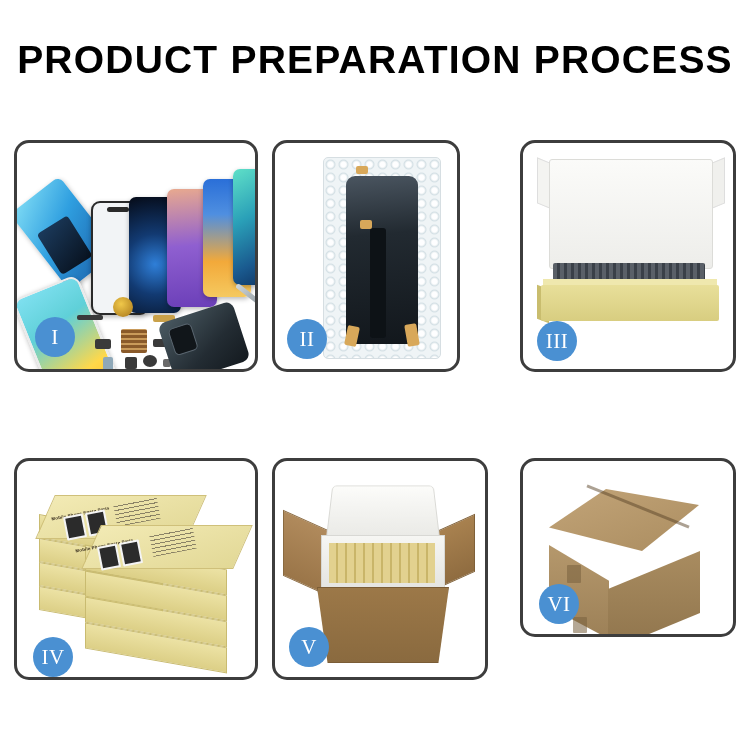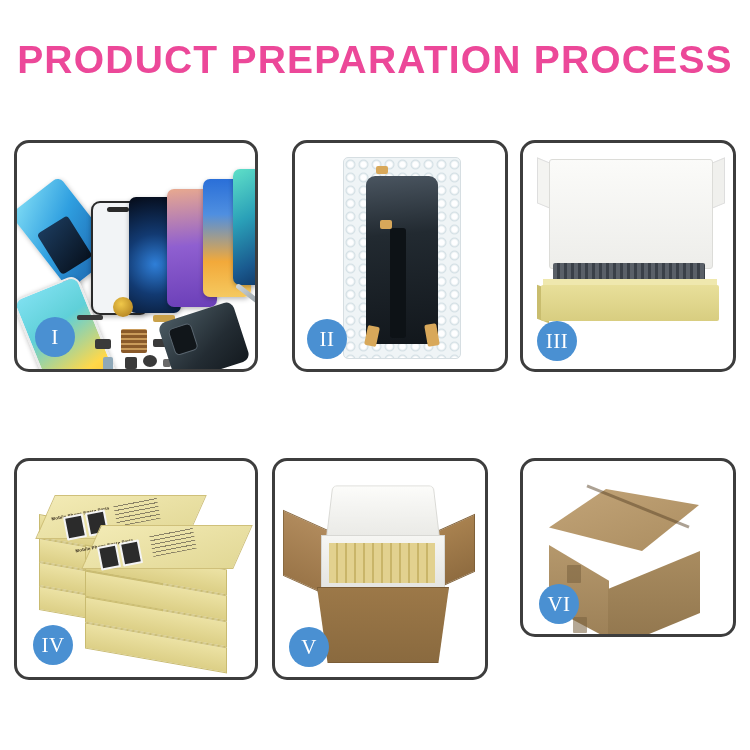--- a/index.html
+++ b/index.html
@@ -5,54 +5,54 @@
   html,body{margin:0;padding:0;}
   body{
     width:750px;height:750px;background:#ffffff;
     font-family:"Liberation Sans",sans-serif;
     overflow:hidden;position:relative;
   }
   .page{width:750px;height:750px;position:relative;}
 
   .title{
     position:absolute;top:40px;left:0;width:750px;text-align:center;
-    font-size:39px;font-weight:700;letter-spacing:1.2px;color:#ec4899;
+    font-size:39px;font-weight:700;letter-spacing:1.2px;color:#000000;
     font-family:"Liberation Sans",sans-serif;line-height:1;
   }
   .subtitle{
     position:absolute;top:88px;left:0;width:750px;text-align:center;
     font-size:15.5px;font-weight:400;color:#2b2b2b;letter-spacing:.1px;
   }
 
   .grid{position:absolute;left:0;top:0;width:750px;height:750px;}
 
   .panel{
     position:absolute;border:3px solid #3d3d3d;border-radius:15px;
     background:#ffffff;box-sizing:border-box;overflow:hidden;
   }
   .p1{left:14px;  top:140px; width:244px; height:232px;}
-  .p2{left:272px; top:140px; width:216px; height:232px;margin-left:20px;}
+  .p2{left:272px; top:140px; width:188px; height:232px;}
   .p3{left:520px; top:140px; width:216px; height:232px;}
   .p4{left:14px;  top:458px; width:244px; height:222px;}
   .p5{left:272px; top:458px; width:216px; height:222px;}
   .p6{left:520px; top:458px; width:216px; height:179px;}
 
   .stage{position:absolute;inset:0;overflow:hidden;}
 
   .badge{
     position:absolute;width:40px;height:40px;border-radius:50%;
     background:#4a90d2;color:#ffffff;
     font-family:"Liberation Serif",serif;font-size:21px;
     display:flex;align-items:center;justify-content:center;
     z-index:40;letter-spacing:.5px;
   }
   .b1{left:18px;bottom:12px;}
   .b2{left:12px;bottom:10px;}
   .b3{left:14px;bottom:8px;}
-  .b4{left:16px;bottom:12px;font-family:Liberation Serif, serif;}
+  .b4{left:16px;bottom:0;font-family:Liberation Serif, serif;}
   .b5{left:14px;bottom:10px;}
   .b6{left:16px;bottom:10px;}
 
   
   .ph{position:absolute;border-radius:7px;box-shadow:0 2px 5px rgba(0,0,0,.28);}
   .ph-a{left:16px;top:42px;width:62px;height:96px;transform:rotate(-38deg);
         background:linear-gradient(150deg,#7fdcf5 0%,#2f9fe0 45%,#1a5fa8 100%);}
   .ph-a::after{content:"";position:absolute;left:6px;top:34px;width:36px;height:48px;
         background:linear-gradient(160deg,#1b3a5c,#08121f);border-radius:4px;transform:rotate(6deg);}
   .ph-b{left:74px;top:58px;width:54px;height:110px;background:#f2f4f6;border:2px solid #2a2a2a;border-radius:9px;}

